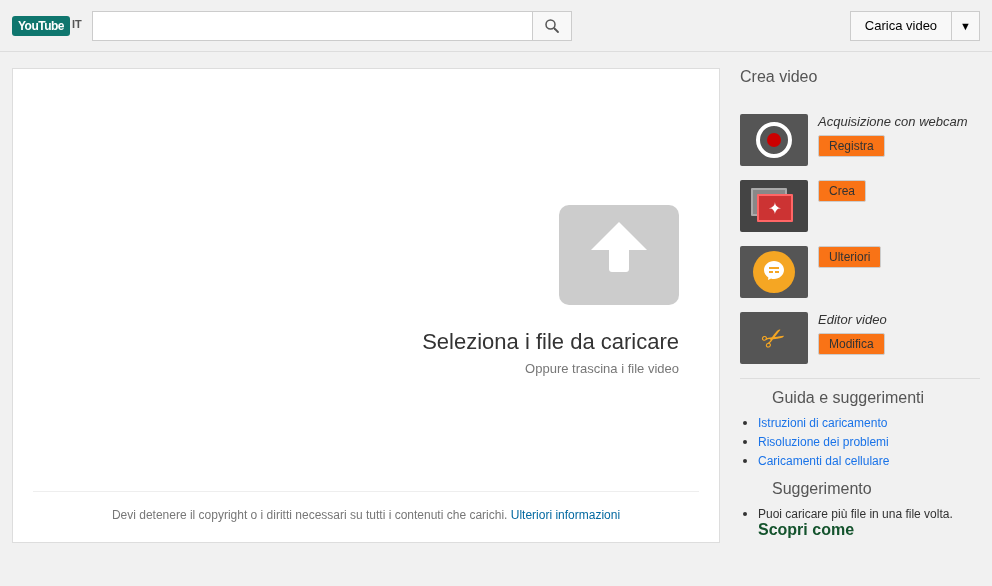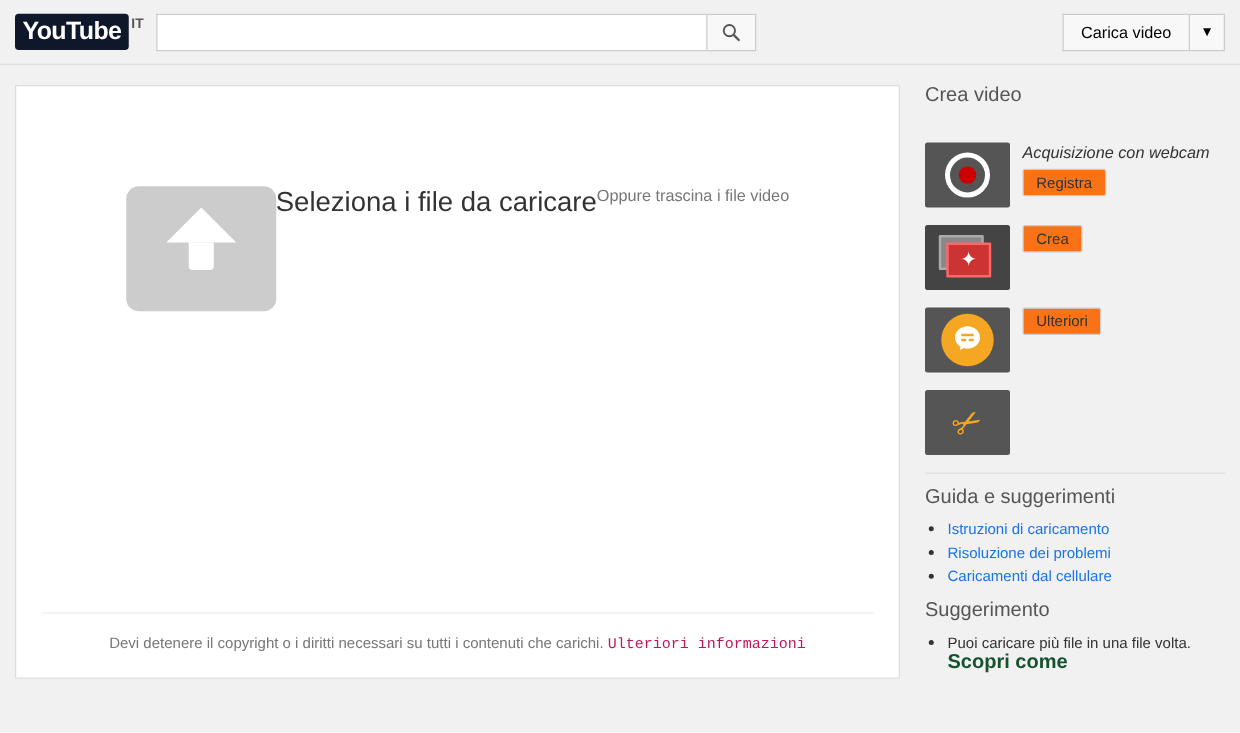--- a/index.html
+++ b/index.html
@@ -15,24 +15,24 @@
       gap: 10px;
       height: 52px;
     }
     #logo-area {
       display: flex;
       align-items: center;
       gap: 2px;
       flex-shrink: 0;
     }
     #youtube-logo {
-      background: #0f172a;
+      background: #0f766e;
       color: white;
       font-weight: bold;
-      font-size: 20px;
+      font-size: 12px;
       padding: 3px 6px;
       border-radius: 3px;
       letter-spacing: -0.5px;
     }
     #logo-it {
       font-size: 11px;
       color: #555;
       font-weight: bold;
       align-self: flex-start;
       margin-top: 2px;
@@ -107,21 +107,22 @@
       flex-direction: column;
       align-items: center;
       justify-content: flex-start;
       padding: 20px;
       min-height: 460px;
       position: relative;
     }
     #upload-drop-zone {
       flex: 1;
       display: flex;
-      align-items: flex-start;
+      flex-direction: column;
+      align-items: flex-end;
       justify-content: center;
       width: 100%;
       cursor: pointer;
       padding: 60px 20px;
     }
     #upload-icon-container {
       width: 120px;
       height: 100px;
       background: #ccc;
       border-radius: 10px;
@@ -161,23 +162,22 @@
     #upload-footer {
       width: 100%;
       text-align: center;
       font-size: 12px;
       color: #777;
       padding-top: 16px;
       border-top: 1px solid #eee;
       margin-top: auto;
     }
     #upload-footer a {
-      color: #be185d;
+      color: #0369a1;
       text-decoration: none;
-      font-family: Liberation Mono, monospace;
     }
 
     
     #sidebar {
       width: 260px;
       padding-left: 20px;
       flex-shrink: 0;
     }
     #crea-video-title {
       font-size: 16px;
@@ -229,20 +229,21 @@
     .section-divider {
       border: none;
       border-top: 1px solid #ddd;
       margin: 10px 0 10px 0;
     }
     #guida-title, #suggerimento-title {
       font-size: 16px;
       color: #555;
       margin-bottom: 8px;
       font-weight: normal;
+      margin-left: 32px;
     }
     .guida-list {
       list-style: disc;
       padding-left: 18px;
       margin-bottom: 0;
     }
     .guida-list li {
       margin-bottom: 4px;
     }
     .guida-list li a {
@@ -417,20 +418,24 @@
         </div>
       </div>
       <div class="sidebar-item-content">
         <button class="sidebar-action-btn">Ulteriori</button>
       </div>
     </div>
 
     <div class="sidebar-item">
       <div class="sidebar-thumb thumb-editor" style="background:#555;">
         <span class="scissors-icon">✂</span>
+      </div>
+      <div class="sidebar-item-content">
+        <div class="sidebar-item-title">Editor video</div>
+        <button class="sidebar-action-btn">Modifica</button>
       </div>
     </div>
 
     <hr class="section-divider">
 
     <div id="guida-title">Guida e suggerimenti</div>
     <ul class="guida-list">
       <li>
         <a href="#">Istruzioni di caricamento</a>
       </li>

